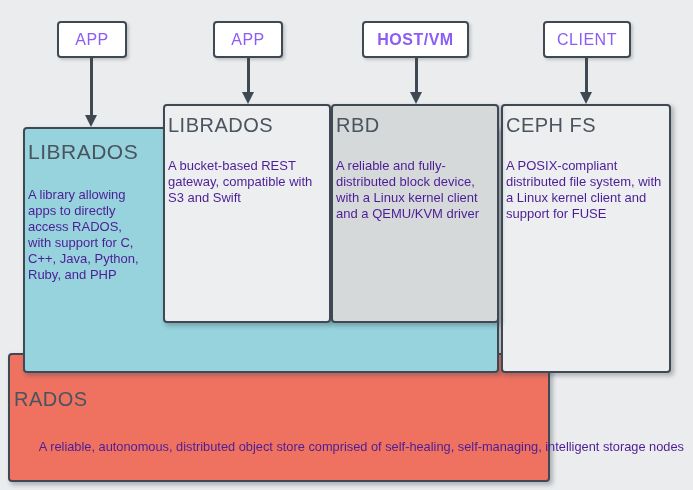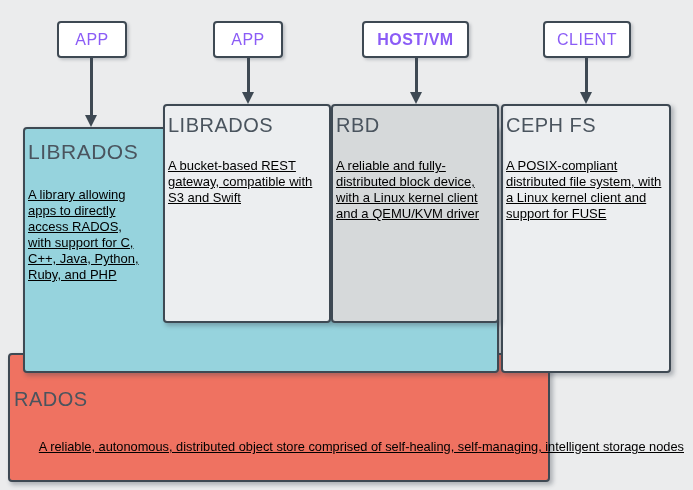--- a/index.html
+++ b/index.html
@@ -81,23 +81,22 @@
   .box-title {
     font-size: 20px;
     font-weight: 300;
     color: #4a545e;
     letter-spacing: 0.5px;
     white-space: nowrap;
   }
   .box-desc {
     font-size: 13px;
     line-height: 16px;
-    color: #000000;
+    color: #4c1d95;
     margin-top: 21px;
-    text-decoration: underline;
   }
 
   #box-rados    { left: 8px;   top: 353px; width: 542px; height: 129px; z-index: 1; padding-left: 4px; }
   #box-librados { left: 23px;  top: 127px; width: 476px; height: 246px; z-index: 2; }
   #box-radosgw  { left: 163px; top: 104px; width: 168px; height: 219px; z-index: 3; }
   #box-rbd      { left: 331px; top: 104px; width: 168px; height: 219px; z-index: 3; }
   #box-cephfs   { left: 501px; top: 104px; width: 170px; height: 269px; z-index: 3; }
 
   #box-librados .box-title { margin-top: 3px; font-size: 21px; }
   #box-librados .box-desc  { margin-top: 23px; width: 120px; }

